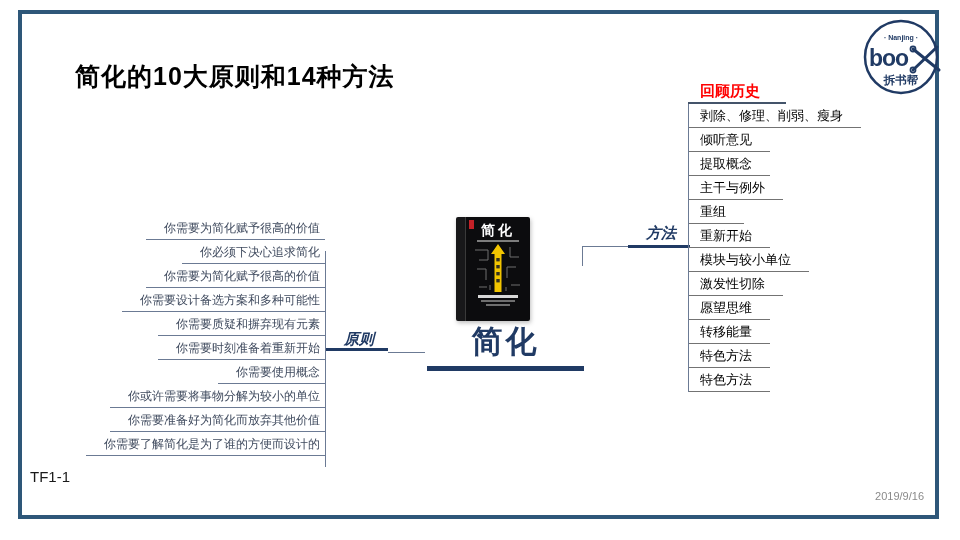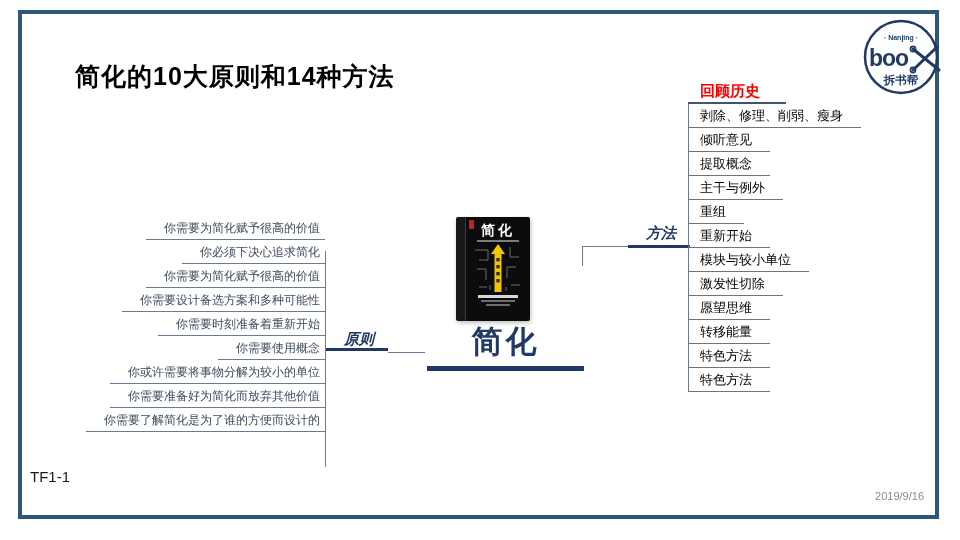--- a/index.html
+++ b/index.html
@@ -83,20 +83,21 @@
 
 <div class="abs frame"></div>
 
 <div class="abs page-title">简化的10大原则和14种方法</div>
 
 <div class="abs principles-list">
     <div class="p-item">你需要为简化赋予很高的价值</div>
     <div class="p-item">你必须下决心追求简化</div>
     <div class="p-item">你需要为简化赋予很高的价值</div>
     <div class="p-item">你需要设计备选方案和多种可能性</div>
+    <div class="p-item">你需要质疑和摒弃现有元素</div>
     <div class="p-item">你需要时刻准备着重新开始</div>
     <div class="p-item">你需要使用概念</div>
     <div class="p-item">你或许需要将事物分解为较小的单位</div>
     <div class="p-item">你需要准备好为简化而放弃其他价值</div>
     <div class="p-item">你需要了解简化是为了谁的方便而设计的</div>
   </div>
 <div class="abs principles-spine"></div>
 <div class="abs branch-label principles-node">原则</div>
 <div class="abs principles-connector"></div>
 

